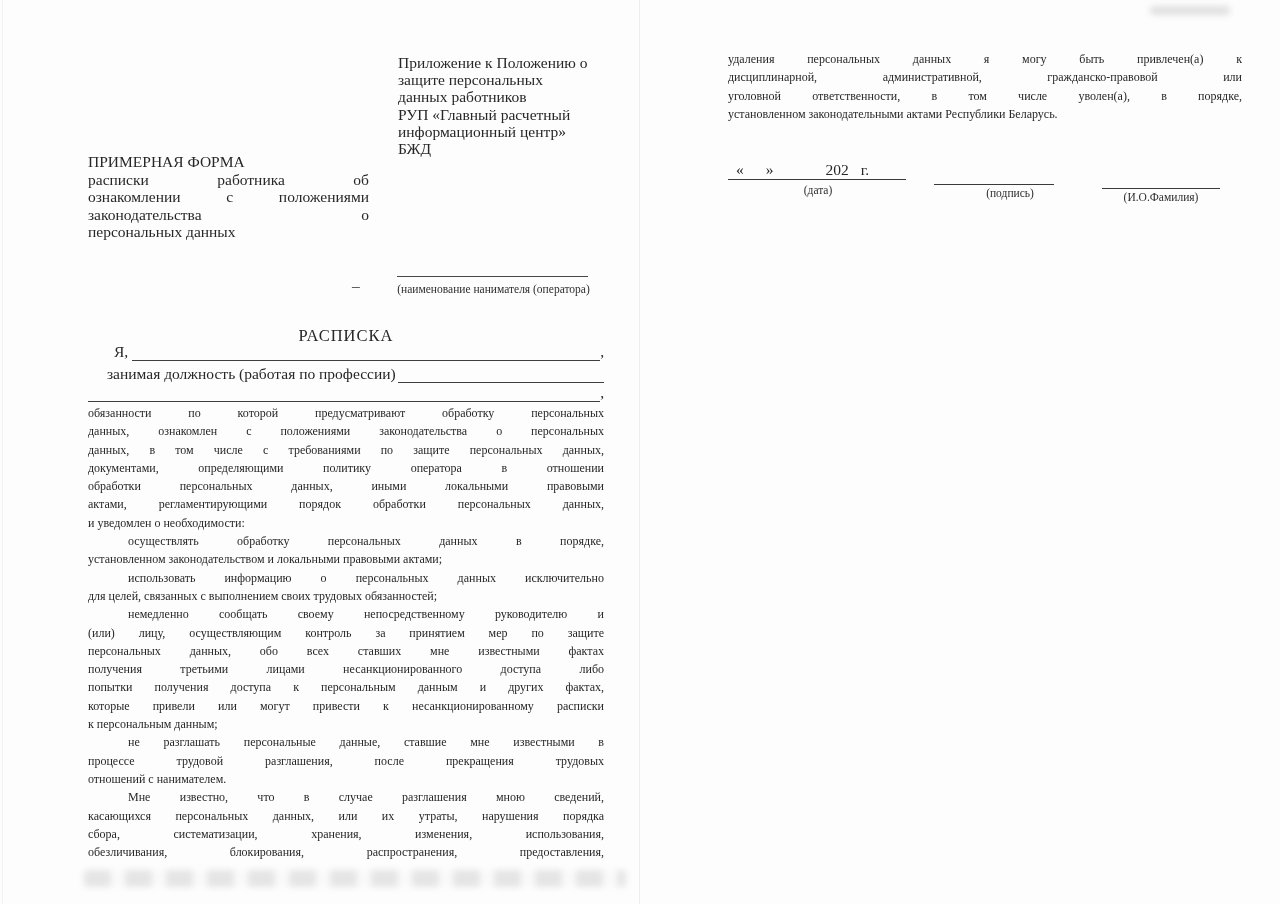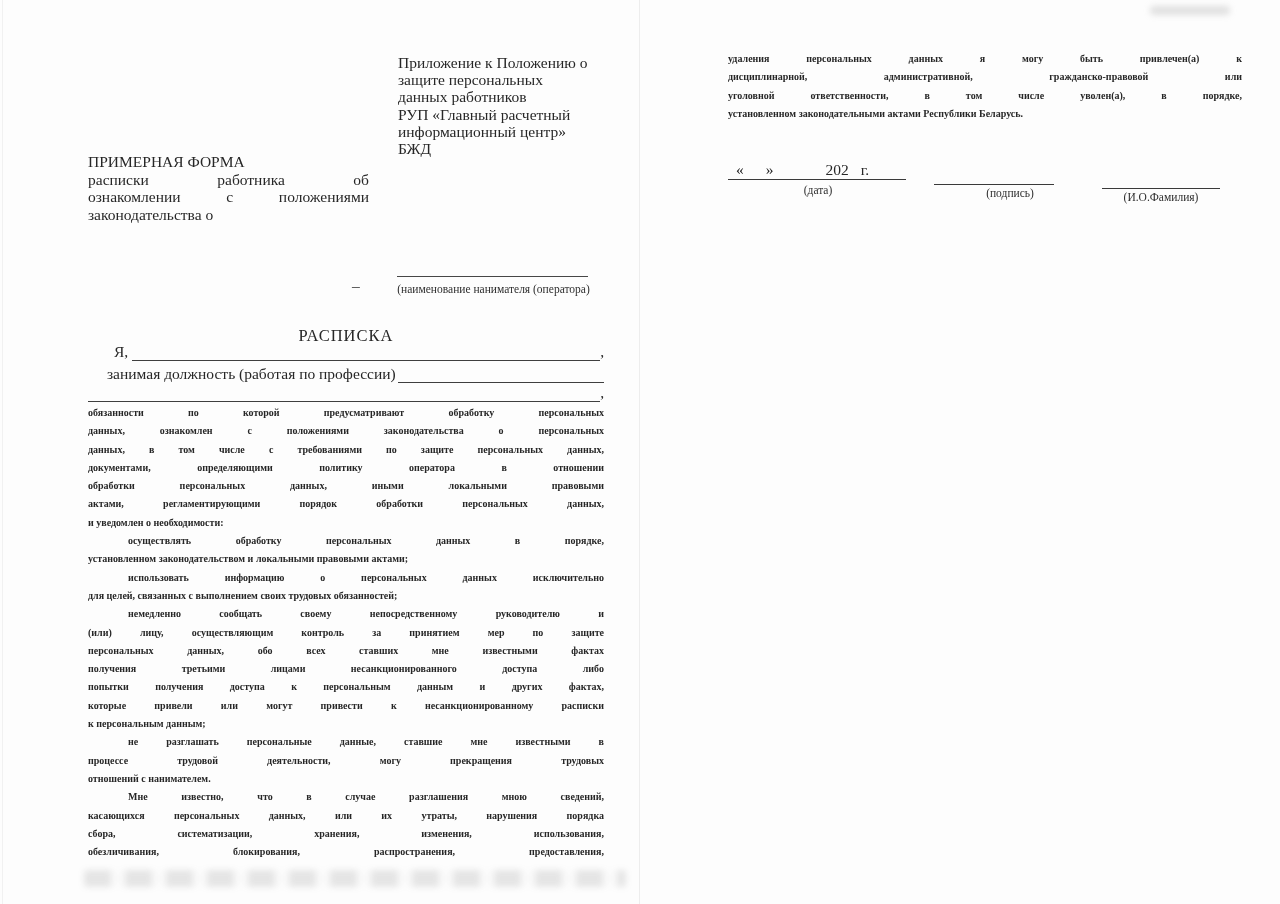--- a/index.html
+++ b/index.html
@@ -63,21 +63,21 @@
   .fill-row .blank {
     flex: 1; align-self: stretch;
     border-bottom: 1px solid #3f3f3f;
   }
   .row-ya { top: 342px; }
   .row-ya .pronoun { margin-left: 26px; padding-right: 4px; }
   .row-pos { top: 364px; }
   .row-pos .label { padding-right: 2px; margin-left: 19px; }
   .row-blank { top: 384px; height: 18px; }
 
-  .body-text { font-size: 10px; line-height: 18.3px; font-weight: bold; }
+  .body-text { font-size: 12px; line-height: 18.3px; }
   .page1-body { left: 88px; top: 404px; width: 516px; }
   .page2-body { left: 728px; top: 50px; width: 514px; }
 
   .para div { text-align: justify; text-align-last: justify; }
   .para[data-last="left"] div:last-child { text-align-last: left; }
   .para[data-indent="true"] div:first-child { text-indent: 40px; }
 
   
   .sign-zone { left: 728px; top: 161px; width: 514px; height: 60px; }
   .date-flex {
@@ -121,20 +121,21 @@
     <div>информационный центр»</div>
     <div>БЖД</div>
   </div>
 
 <div class="abs form-block">
   <div class="title-line">ПРИМЕРНАЯ ФОРМА</div>
   <div class="para" data-last="left">
       <div>расписки работника об</div>
       <div>ознакомлении с положениями</div>
       <div>законодательства о</div>
+      <div>персональных данных</div>
     </div>
 </div>
 
 <div class="abs employer-dash">–</div>
 <div class="abs employer-line"></div>
 <div class="abs employer-caption">(наименование нанимателя (оператора)</div>
 
 <div class="abs doc-title">РАСПИСКА</div>
 
 <div class="abs fill-row row-ya">
@@ -175,21 +176,21 @@
       <div>немедленно сообщать своему непосредственному руководителю и</div>
       <div>(или) лицу, осуществляющим контроль за принятием мер по защите</div>
       <div>персональных данных, обо всех ставших мне известными фактах</div>
       <div>получения третьими лицами несанкционированного доступа либо</div>
       <div>попытки получения доступа к персональным данным и других фактах,</div>
       <div>которые привели или могут привести к несанкционированному расписки</div>
       <div>к персональным данным;</div>
     </div>
   <div class="para" data-indent="true" data-last="left">
       <div>не разглашать персональные данные, ставшие мне известными в</div>
-      <div>процессе трудовой деятельности, могу прекращения трудовых</div>
+      <div>процессе трудовой разглашения, после прекращения трудовых</div>
       <div>отношений с нанимателем.</div>
     </div>
   <div class="para" data-indent="true" data-last="justify">
       <div>Мне известно, что в случае разглашения мною сведений,</div>
       <div>касающихся персональных данных, или их утраты, нарушения порядка</div>
       <div>сбора, систематизации, хранения, изменения, использования,</div>
       <div>обезличивания, блокирования, распространения, предоставления,</div>
     </div>
 </div>
 

